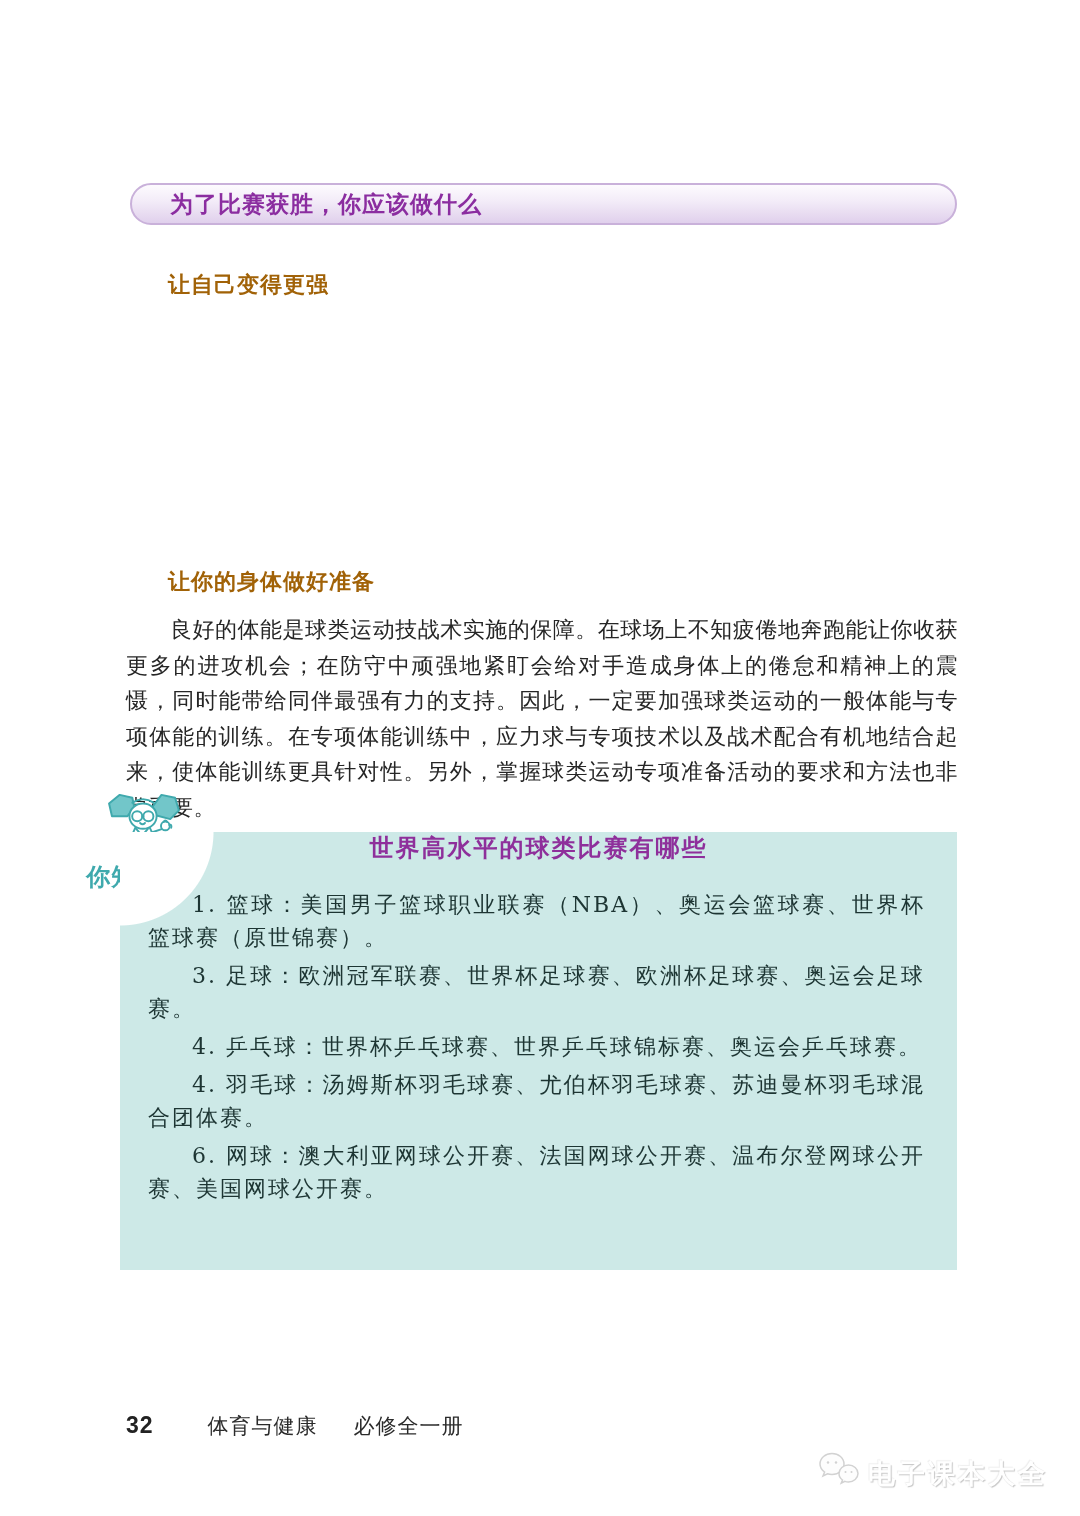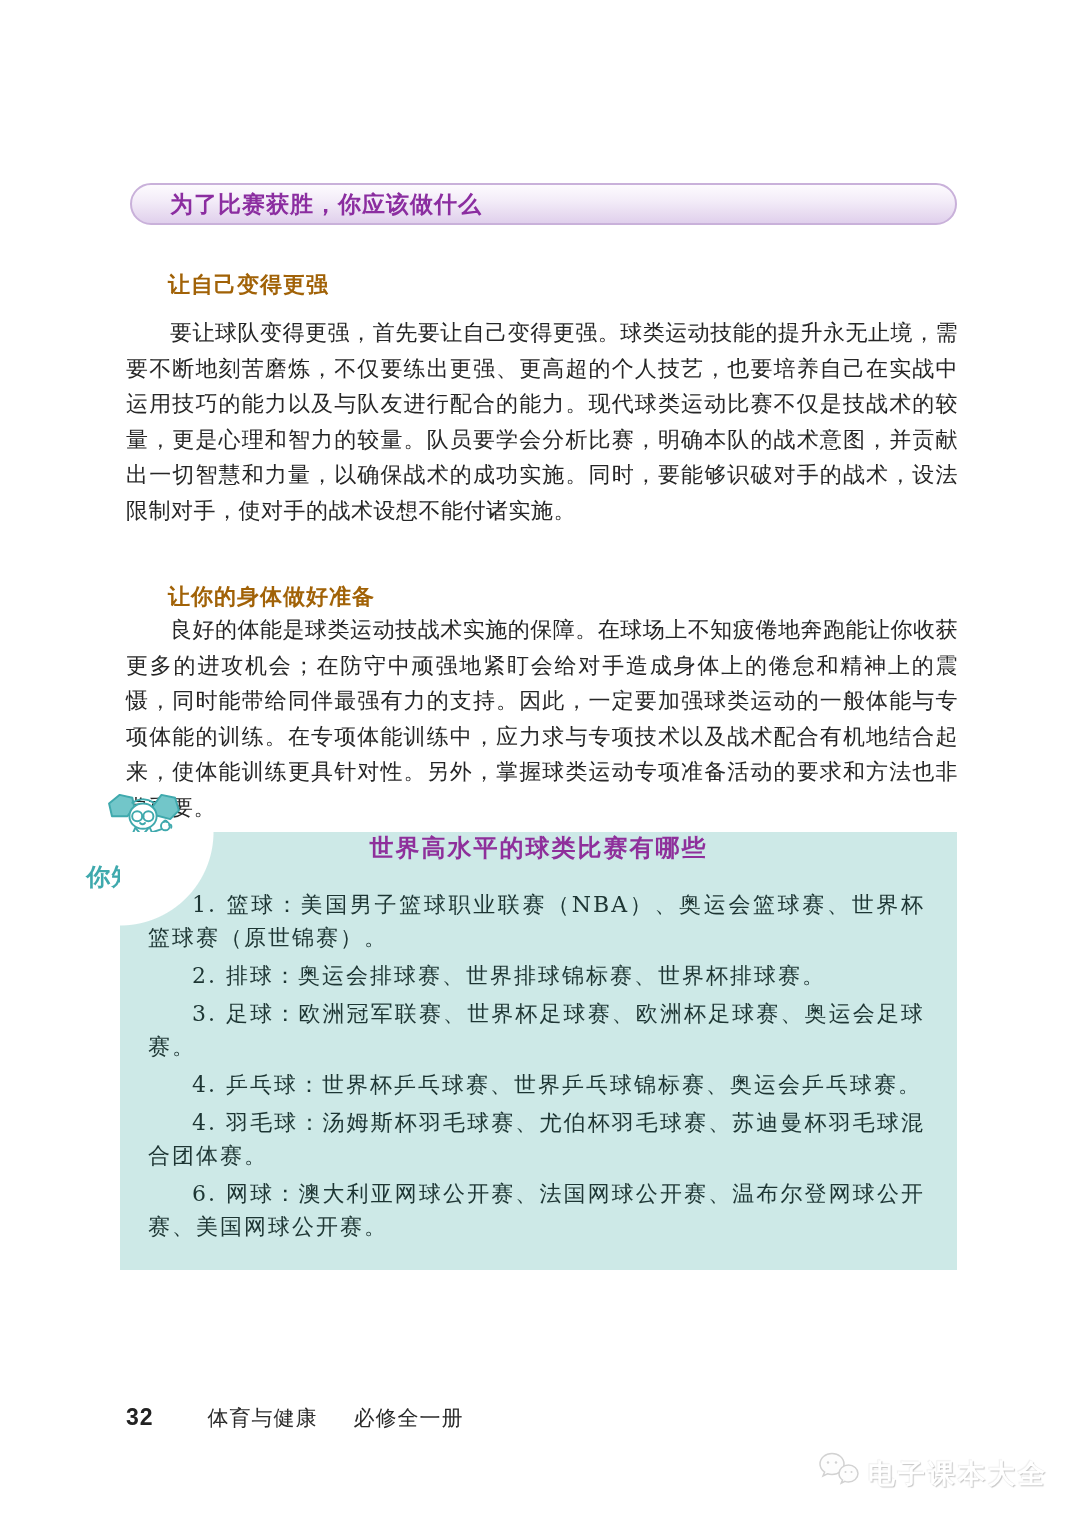--- a/index.html
+++ b/index.html
@@ -18,21 +18,21 @@
   .banner-title {
     margin-left:38px; font-size:23px; font-weight:bold; color:#8b2da0;
     letter-spacing:1px;
   }
 
   .section-heading {
     position:absolute; left:168px; font-size:22px; font-weight:bold;
     color:#a16207; letter-spacing:1px;
   }
   .heading-1 { top:270px; }
-  .heading-2 { top:567px;margin-top:15px; }
+  .heading-2 { top:567px; }
 
   .para {
     position:absolute; left:126px; width:832px;
     font-family:"DejaVu Serif", serif; font-size:22px; line-height:35.5px;
     color:#262626; text-align:justify; text-indent:2em; letter-spacing:0.5px;
     margin:0;
   }
   .para-1 { top:315px; }
   .para-2 { top:612px; }
 
@@ -58,40 +58,39 @@
     margin:0 0 5px 0; font-family:"DejaVu Serif", serif; font-size:22px;
     line-height:33px; letter-spacing:2px; color:#1d3533;
     text-indent:2em; text-align:justify;
   }
 
   .footer {
     position:absolute; left:126px; top:1404px; display:flex; align-items:baseline;
     color:#2b2b2b; font-size:21px; letter-spacing:1px;gap:8px;
   }
   .page-number { font-weight:bold; font-size:23px; margin-right:46px; color:#222; }
-  .book-title { margin-right:28px; }
+  .book-title { margin-right:28px;margin-top:8px; }
 
   .watermark {
     position:absolute; right:32px; top:1452px; display:flex; align-items:center;
     color:#ffffff; font-size:27px; letter-spacing:3px; font-weight:bold;
     text-shadow:1px 1px 1px #c6c6c6, -1px -1px 1px #efefef;
   }
   .watermark svg { margin-right:8px; }
 </style>
 </head>
 <body>
 
 <div class="page">
 
   <div class="banner">
     <span class="banner-title">为了比赛获胜，你应该做什么</span>
   </div>
 
   <div class="section-heading heading-1">让自己变得更强</div>
-  <p class="para para-1">要让球队变得更强，首先要让自己变得更强。球类运动技能的提升永无止境，需要不断地刻苦磨炼，不仅要练出更强、更高超的个人技艺，也要培养自己在实战中运用技巧的能力以及与队友进行配合的能力。现代球类运动比赛不仅是技战术的较量，更是心理和智力的较量。队员要学会分析比赛，明确本队的战术意图，并贡献出一切智慧和力量，以确保战术的成功实施。同时，要能够识破对手的战术，设法限制对手，使对手的战术设想不能付诸实施。</p>
 
   <div class="section-heading heading-2">让你的身体做好准备</div>
   <p class="para para-2">良好的体能是球类运动技战术实施的保障。在球场上不知疲倦地奔跑能让你收获更多的进攻机会；在防守中顽强地紧盯会给对手造成身体上的倦怠和精神上的震慑，同时能带给同伴最强有力的支持。因此，一定要加强球类运动的一般体能与专项体能的训练。在专项体能训练中，应力求与专项技术以及战术配合有机地结合起来，使体能训练更具针对性。另外，掌握球类运动专项准备活动的要求和方法也非常重要。</p>
 
   <div class="mascot-wrap">
     <span>
       <svg width="80" height="66" viewBox="0 0 80 68" fill="none" stroke="#3fa9ad" stroke-width="2" stroke-linejoin="round" stroke-linecap="round">
         <path d="M7,27 L4,14 L15,5 L28,8 L30,18 L23,27 Z" fill="#72c6c9"></path>
         <path d="M49,17 L58,5 L72,8 L76,21 L67,30 L52,26 Z" fill="#72c6c9"></path>
         <path d="M28,13 Q39,6 50,13"></path>
@@ -109,21 +108,20 @@
         <path d="M60,33 Q62,30 64,33 M66,36 Q69,35 68,39"></path>
       </svg>
     </span>
     <div class="mascot-label">你知道吗?</div>
   </div>
 
   <div class="info-box">
     <h3 class="info-box-title">世界高水平的球类比赛有哪些</h3>
     <div class="info-list">
       <p class="info-item">1. 篮球：美国男子篮球职业联赛（NBA）、奥运会篮球赛、世界杯篮球赛（原世锦赛）。</p>
-      <p class="info-item">2. 排球：奥运会排球赛、世界排球锦标赛、世界杯排球赛。</p>
       <p class="info-item">3. 足球：欧洲冠军联赛、世界杯足球赛、欧洲杯足球赛、奥运会足球赛。</p>
       <p class="info-item">4. 乒乓球：世界杯乒乓球赛、世界乒乓球锦标赛、奥运会乒乓球赛。</p>
       <p class="info-item">4. 羽毛球：汤姆斯杯羽毛球赛、尤伯杯羽毛球赛、苏迪曼杯羽毛球混合团体赛。</p>
       <p class="info-item">6. 网球：澳大利亚网球公开赛、法国网球公开赛、温布尔登网球公开赛、美国网球公开赛。</p>
     </div>
   </div>
 
   <div class="footer">
     <span class="page-number">32</span>
     <span class="book-title">体育与健康</span>

